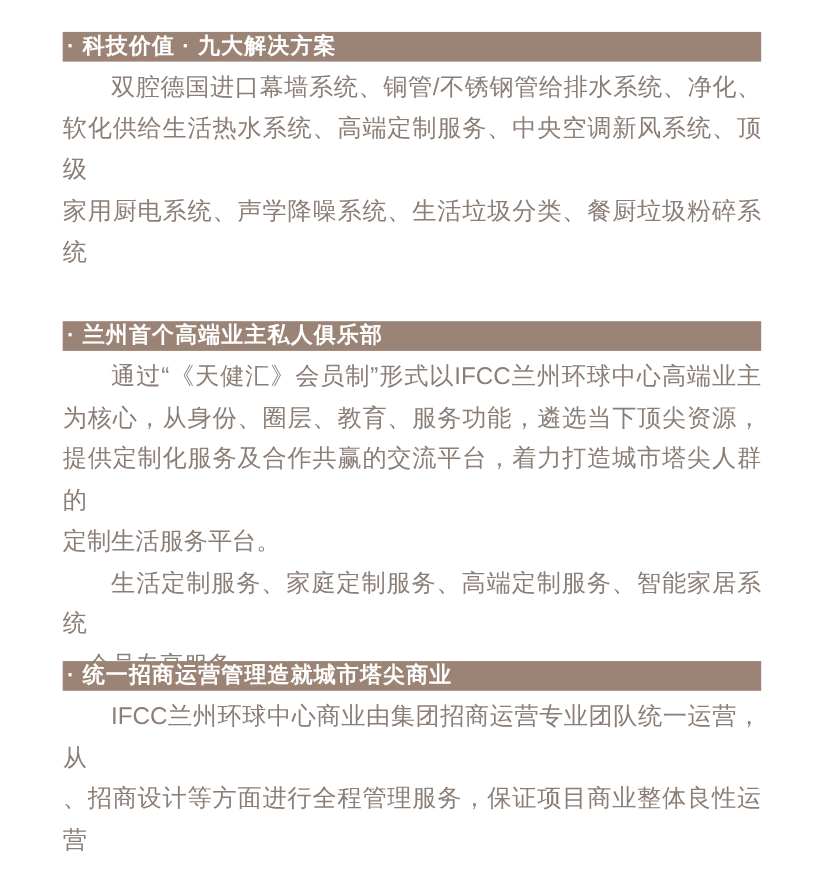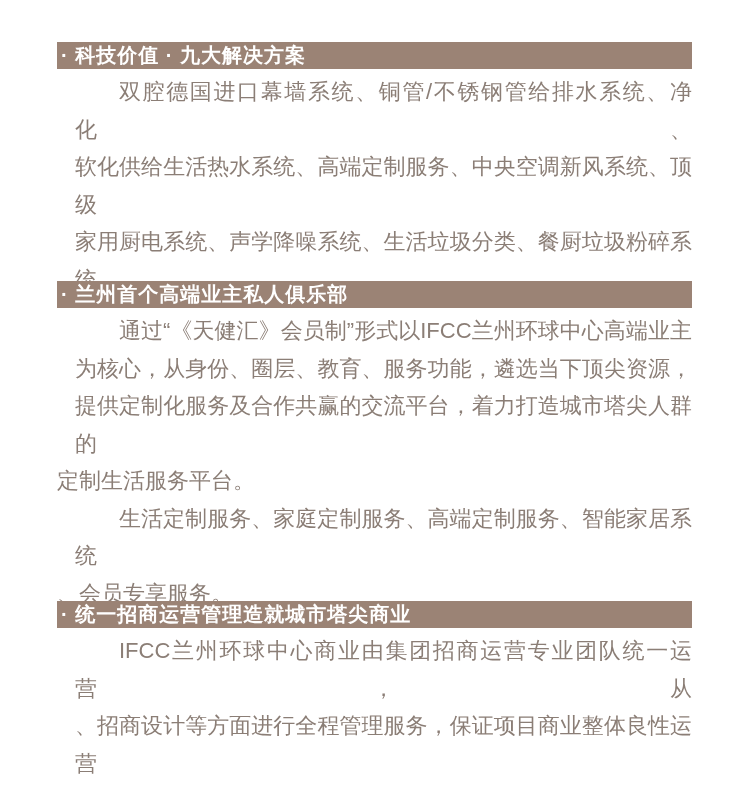--- a/index.html
+++ b/index.html
@@ -39,43 +39,42 @@
   .line {
     font-size: 22px;
     line-height: 37.5px;
     color: #8b7e76;
     white-space: nowrap;
   }
   .line.j {
     white-space: normal;
     text-align: justify;
     text-align-last: justify;
-    margin-left: 18px;
   }
   .line.indent {
     text-indent: 2em;
   }
 </style>
 </head>
 <body>
 
 <div class="page">
 
-  <div class="section" style="top:42px;">
+  <div class="section" style="top:29px;">
     <div class="section-bar">
       <span>· 科技价值 · 九大解决方案</span>
     </div>
     <div class="para">
       <div class="line j indent">双腔德国进口幕墙系统、铜管/不锈钢管给排水系统、净化、</div>
       <div class="line j">软化供给生活热水系统、高端定制服务、中央空调新风系统、顶级</div>
       <div class="line j">家用厨电系统、声学降噪系统、生活垃圾分类、餐厨垃圾粉碎系统</div>
     </div>
   </div>
 
-  <div class="section" style="top:281px;">
+  <div class="section" style="top:292px;">
     <div class="section-bar">
       <span>· 兰州首个高端业主私人俱乐部</span>
     </div>
     <div class="para">
       <div class="line j indent">通过“《天健汇》会员制”形式以IFCC兰州环球中心高端业主</div>
       <div class="line j">为核心，从身份、圈层、教育、服务功能，遴选当下顶尖资源，</div>
       <div class="line j">提供定制化服务及合作共赢的交流平台，着力打造城市塔尖人群的</div>
       <div class="line">定制生活服务平台。</div>
     </div>
     <div class="para" style="margin-top:0;">

